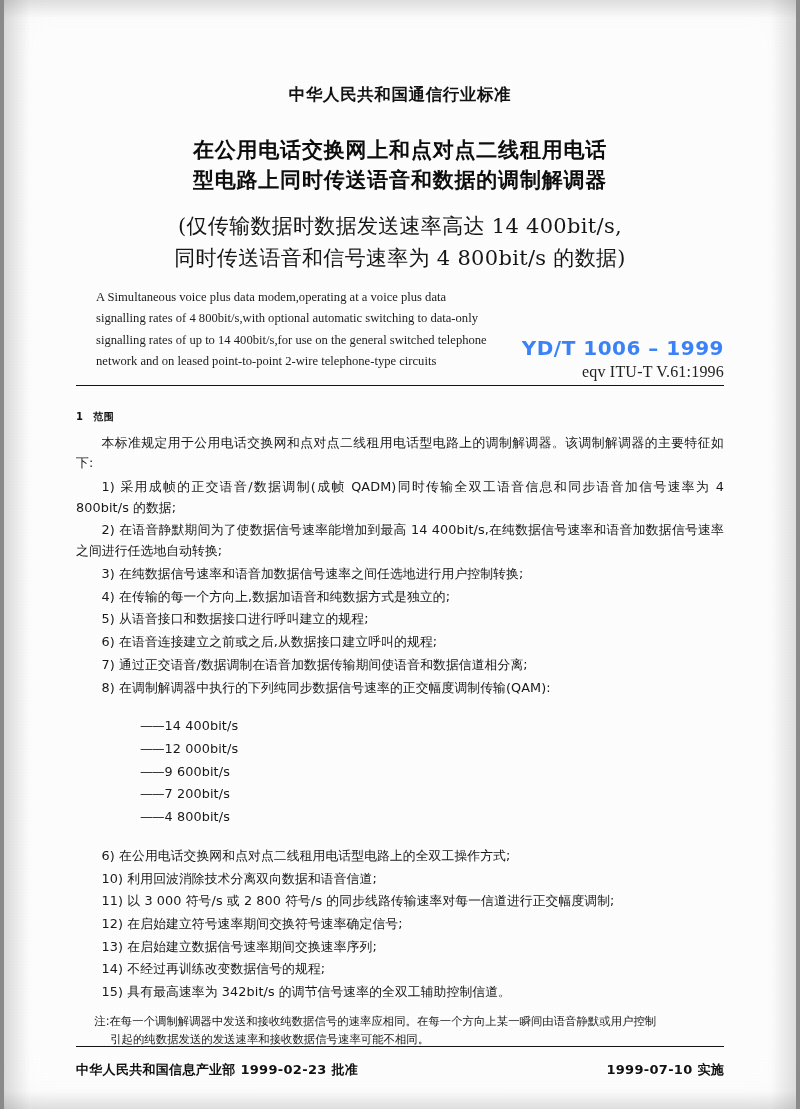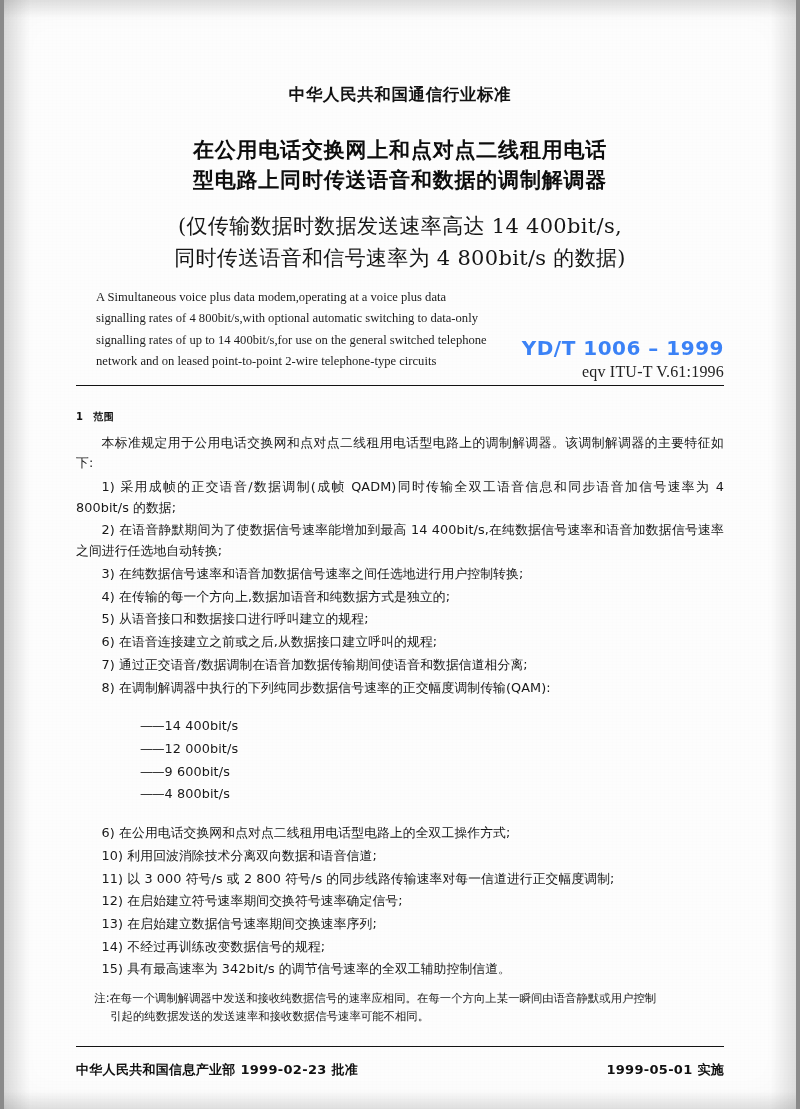--- a/index.html
+++ b/index.html
@@ -266,20 +266,21 @@
       <li>5) 从语音接口和数据接口进行呼叫建立的规程;</li>
       <li>6) 在语音连接建立之前或之后,从数据接口建立呼叫的规程;</li>
       <li>7) 通过正交语音/数据调制在语音加数据传输期间使语音和数据信道相分离;</li>
       <li>8) 在调制解调器中执行的下列纯同步数据信号速率的正交幅度调制传输(QAM):</li>
     </ul>
 
     <ul class="rate-list body-text">
       <li><span class="dash">——</span><span>14 400bit/s</span></li>
       <li><span class="dash">——</span><span>12 000bit/s</span></li>
       <li><span class="dash">——</span><span>9 600bit/s</span></li>
+      <li><span class="dash">——</span><span>7 200bit/s</span></li>
       <li><span class="dash">——</span><span>4 800bit/s</span></li>
     </ul>
 
     <ul class="list body-text">
       <li>6) 在公用电话交换网和点对点二线租用电话型电路上的全双工操作方式;</li>
       <li>10) 利用回波消除技术分离双向数据和语音信道;</li>
       <li>11) 以 3 000 符号/s 或 2 800 符号/s 的同步线路传输速率对每一信道进行正交幅度调制;</li>
       <li>12) 在启始建立符号速率期间交换符号速率确定信号;</li>
       <li>13) 在启始建立数据信号速率期间交换速率序列;</li>
       <li>14) 不经过再训练改变数据信号的规程;</li>
@@ -288,21 +289,21 @@
 
     <div class="note">
       <div class="note-first">注:在每一个调制解调器中发送和接收纯数据信号的速率应相同。在每一个方向上某一瞬间由语音静默或用户控制</div>
       <div class="note-cont">引起的纯数据发送的发送速率和接收数据信号速率可能不相同。</div>
     </div>
 
     <hr class="rule rule-bottom">
 
     <div class="footer">
       <span>中华人民共和国信息产业部 1999-02-23 批准</span>
-      <span>1999-05-01 实施</span>
+      <span>1999-07-10 实施</span>
     </div>
 
   </div>
 
   <div class="grain"></div>
   <div class="edge-l"></div>
   <div class="edge-r"></div>
   <div class="edge-t"></div>
   <div class="edge-b"></div>
 </div>

